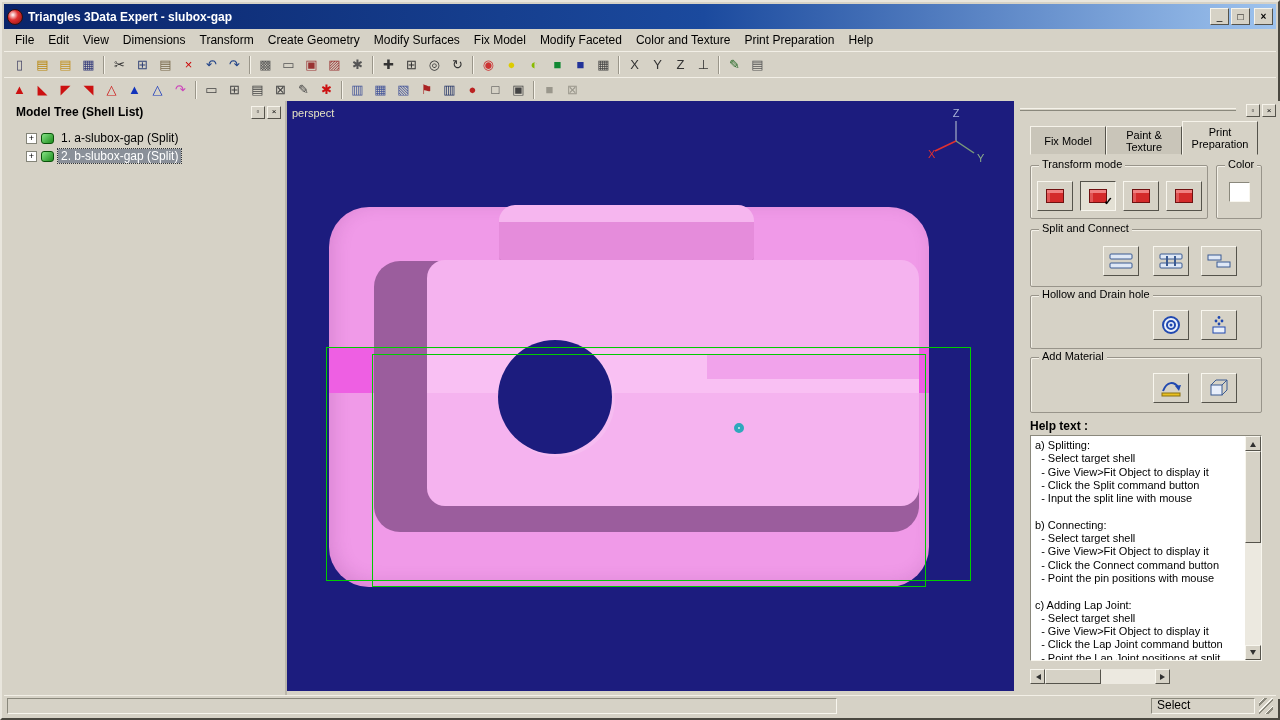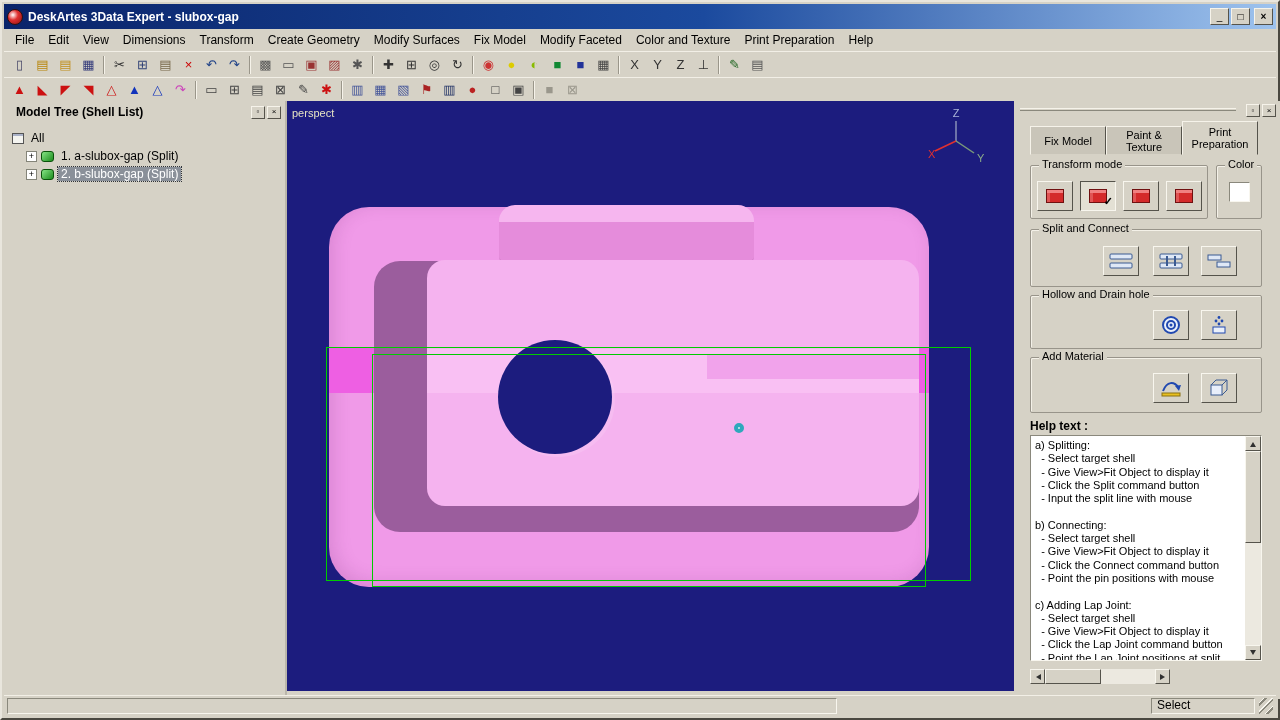--- a/index.html
+++ b/index.html
@@ -148,21 +148,21 @@
   .sb-grip { width:14px; height:16px;
     background:repeating-linear-gradient(135deg, transparent 0 3px, #f8f6ee 3px 4px, #8a887c 4px 6px); }
 </style>
 </head>
 <body>
 
 <div class="window">
 
   <div class="titlebar">
     <span class="app-logo"></span>
-    <span class="win-title">DeskArtes 3Data Expert - slubox-gap</span>
+    <span class="win-title">Triangles 3Data Expert - slubox-gap</span>
     <button class="win-btn">_</button>
     <button class="win-btn">□</button>
     <button class="win-btn close">×</button>
   </div>
 
   <div class="menubar" id="menubar">
       <span class="menu-item">File</span>
       <span class="menu-item">Edit</span>
       <span class="menu-item">View</span>
       <span class="menu-item">Dimensions</span>
@@ -355,24 +355,20 @@
       </button>
     </div>
 
   <div class="left-panel">
     <div class="lp-header">
       <span class="lp-title">Model Tree (Shell List)</span>
       <button class="panel-btn">▫</button>
       <button class="panel-btn">×</button>
     </div>
     <div class="tree">
-      <div class="tree-row">
-        <span class="root-icon"></span>
-        <span class="tree-label">All</span>
-      </div>
       <div class="tree-row indent">
         <span class="expander">+</span>
         <span class="shell-icon"></span>
         <span class="tree-label">1. a-slubox-gap (Split)</span>
       </div>
       <div class="tree-row indent">
         <span class="expander">+</span>
         <span class="shell-icon"></span>
         <span class="tree-label selected">2. b-slubox-gap (Split)</span>
       </div>

